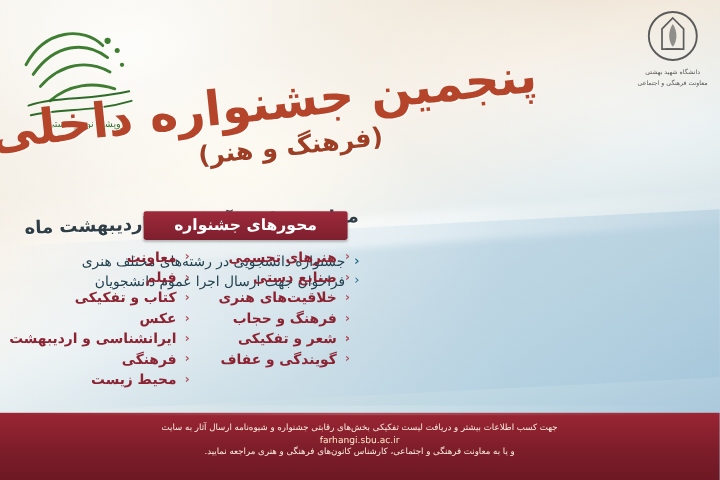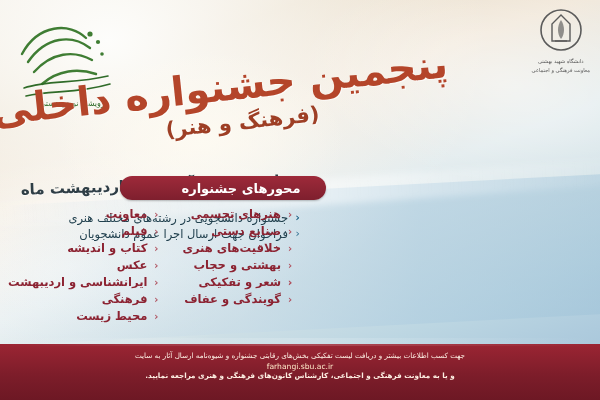--- a/index.html
+++ b/index.html
@@ -70,42 +70,41 @@
     padding-right:12px;position:relative;white-space:nowrap;
   }
   .axes-list li .bullet{position:absolute;right:0;top:0;color:#2e6e8e;font-size:11px;}
 
   
   .axes-head{
     position:absolute;left:120px;top:176px;width:170px;height:24px;
     background:linear-gradient(180deg,#9e2a3a,#7e1f2e);
     color:#fff;font-size:13px;font-weight:bold;
     display:flex;align-items:center;justify-content:center;
-    border-radius:12px;
+    border-radius:2px;
     box-shadow:0 1px 2px rgba(0,0,0,.25);
-    padding-left:36px;
   }
   .cols{position:absolute;left:8px;top:206px;width:284px;display:flex;gap:6px;}
   .col{flex:1;}
   .col ul{margin:0;padding:0;list-style:none;}
   .col li{
     position:relative;font-size:11.5px;line-height:17px;color:#8c2332;
     font-weight:bold;text-align:right;padding-right:11px;white-space:nowrap;
   }
   .col li .chev{position:absolute;right:0;top:0;color:#b0525f;font-size:10px;}
 
   
   .footer{
     position:absolute;left:0;bottom:0;width:600px;height:56px;
     background:linear-gradient(180deg,#9b2533 0%,#7d1d2a 55%,#6d1824 100%);
     color:#fdeee2;
   }
   .footer-inner{padding:7px 16px 0 16px;text-align:center;}
   .f-line{font-size:7.2px;line-height:10.5px;}
-  .f-line.em{font-weight:bold;}
+  .f-line.em{font-weight:normal;}
   .f-site{font-size:7.6px;font-weight:normal;color:#ffe9c9;}
   .footer .ribbon{
     position:absolute;left:0;top:-6px;width:600px;height:8px;
     background:linear-gradient(90deg,rgba(255,255,255,.0),rgba(255,255,255,.35),rgba(255,255,255,0));
     opacity:.5;
   }
 </style>
 </head>
 <body>
 
@@ -165,31 +164,31 @@
   </div>
 
   <div class="axes-head">محورهای جشنواره</div>
 
   <div class="cols">
     <div class="col">
       <ul>
         <li><span class="chev">‹</span><span>هنرهای تجسمی</span></li>
         <li><span class="chev">‹</span><span>صنایع دستی</span></li>
         <li><span class="chev">‹</span><span>خلاقیت‌های هنری</span></li>
-        <li><span class="chev">‹</span><span>بهشتی و حجاب</span></li>
+        <li><span class="chev">‹</span><span>فرهنگ و حجاب</span></li>
         <li><span class="chev">‹</span></li>
         <li><span class="chev">‹</span><span>شعر و تفکیکی</span></li>
         <li><span class="chev">‹</span><span>گویندگی و عفاف</span></li>
       </ul>
     </div>
     <div class="col">
       <ul>
         <li><span class="chev">‹</span><span>معاونت</span></li>
         <li><span class="chev">‹</span><span>فیلم</span></li>
-        <li><span class="chev">‹</span><span>کتاب و اندیشه</span></li>
+        <li><span class="chev">‹</span><span>کتاب و تفکیکی</span></li>
         <li><span class="chev">‹</span><span>عکس</span></li>
         <li><span class="chev">‹</span><span>ایرانشناسی و اردیبهشت</span></li>
         <li><span class="chev">‹</span><span>فرهنگی</span></li>
         <li><span class="chev">‹</span><span>محیط زیست</span></li>
       </ul>
     </div>
   </div>
 
   <div class="footer">
     <div class="ribbon"></div>

